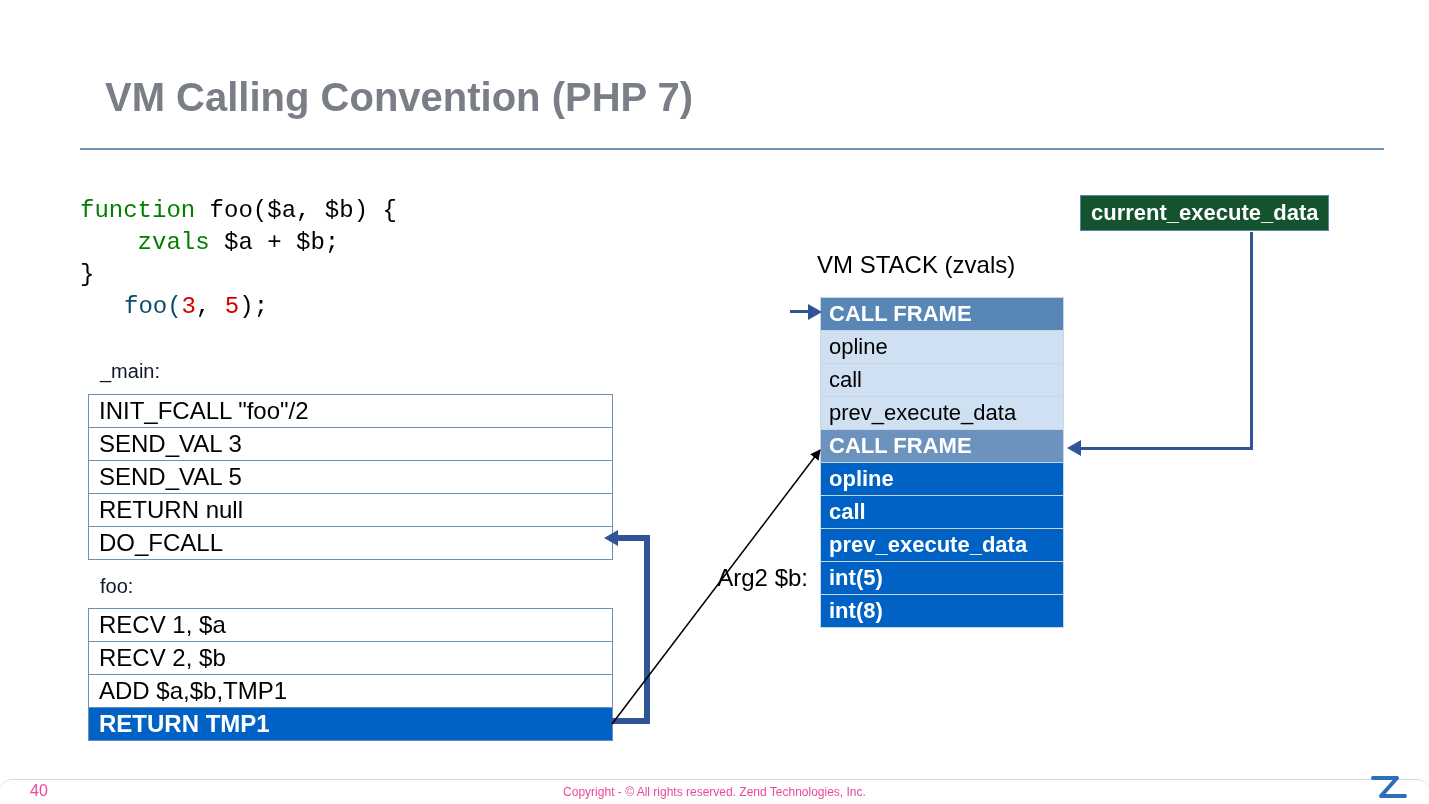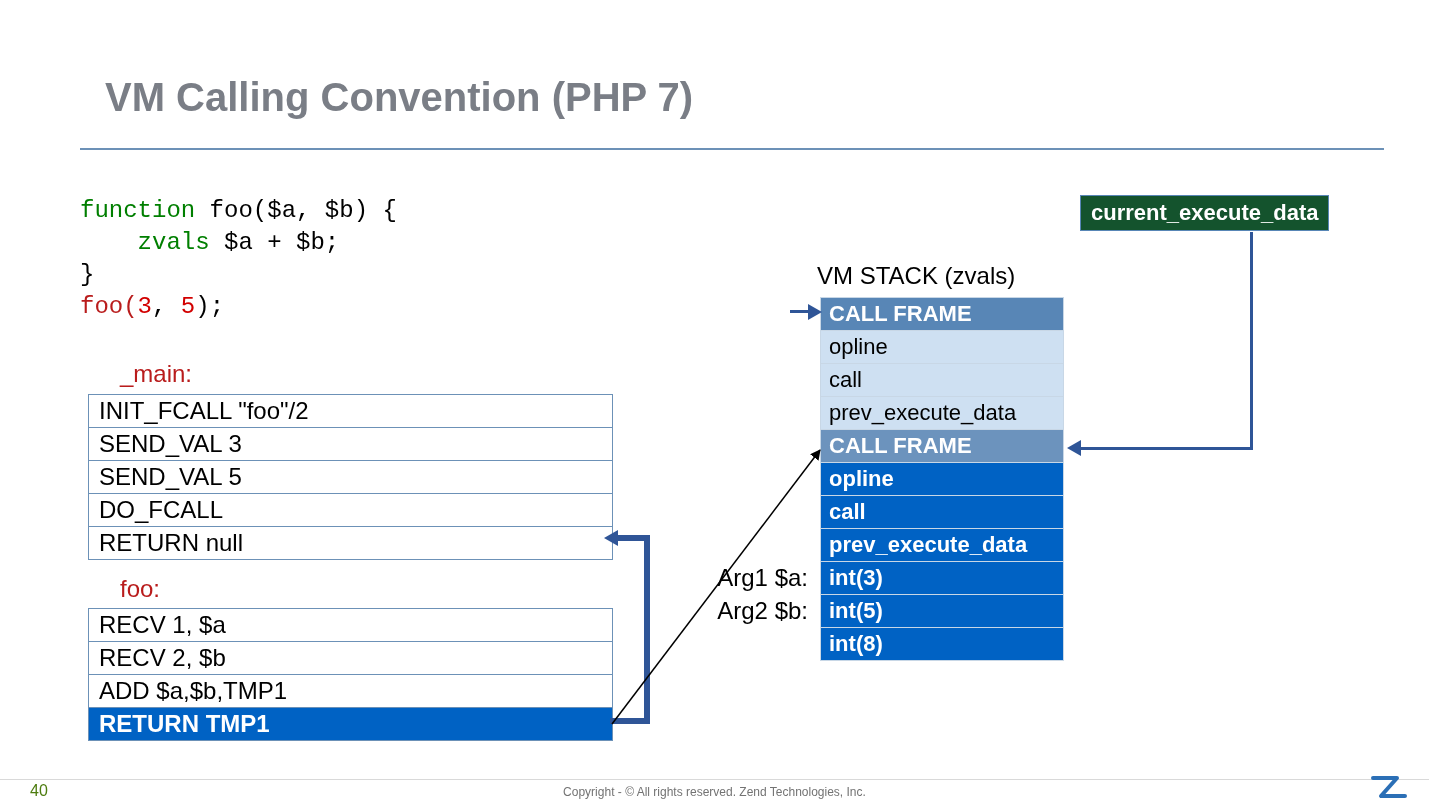--- a/index.html
+++ b/index.html
@@ -34,29 +34,28 @@
     position: absolute;
     left: 80px;
     top: 195px;
     font-family: Consolas, "Courier New", monospace;
     font-size: 24px;
     line-height: 32px;
     white-space: pre;
     color: #000;
   }
   .kw   { color: #007f00; }
-  .call { color: #b91c1c; }
+  .call { color: #0c4a6e; margin-left: 44px; }
   .num  { color: #d20000; }
 
   
   .optable-label {
     position: absolute;
-    font-size: 24px;
-    color: #b91c1c;
-    margin-left: 20px;
+    font-size: 20px;
+    color: #0f172a;
   }
   .optable {
     position: absolute;
     border: 1px solid #6c91b7;
     width: 525px;
     box-sizing: border-box;
     font-size: 24px;
     line-height: 30px;
     color: #000;
   }
@@ -69,21 +68,21 @@
   .row.highlight {
     background: #0062c4;
     color: #fff;
     font-weight: 700;
   }
 
   
   .vmstack-label {
     position: absolute;
     left: 817px;
-    top: 262px;
+    top: 251px;
     font-size: 24px;
     color: #000;
   }
   .stack {
     position: absolute;
     left: 820px;
     top: 298px;
     width: 244px;
     font-size: 22px;
     line-height: 32px;
@@ -158,29 +157,30 @@
   
   .footer {
     position: absolute;
     left: 0;
     right: 0;
     bottom: 0;
     height: 24px;
     border-top: 1px solid #d9d9d9;
     text-align: center;
     font-size: 12px;
-    color: #737373;
+    color: #ec4899;
     line-height: 24px;
+    border-radius: 12px;
   }
   .page-num {
     position: absolute;
     left: 30px;
     bottom: 4px;
     font-size: 16px;
-    color: #4d7c0f;
+    color: #ec4899;
   }
   .logo {
     position: absolute;
     right: 20px;
     bottom: 6px;
   }
 </style>
 </head>
 <body>
 
@@ -190,22 +190,22 @@
 <div class="code"><span class="kw">function</span><span> foo($a, $b) {</span>
 <span>    </span><span class="kw">zvals</span><span> $a + $b;</span>
 <span>}</span>
 <span class="call">foo(</span><span class="num">3</span><span>, </span><span class="num">5</span><span>);</span></div>
 
 <div class="optable-label" style="left:100px; top:360px;">_main:</div>
 <div class="optable" style="left:88px; top:394px;">
   <div class="row">INIT_FCALL  "foo"/2</div>
   <div class="row">SEND_VAL 3</div>
   <div class="row">SEND_VAL 5</div>
+  <div class="row">RETURN null</div>
   <div class="row">DO_FCALL</div>
-  <div class="row">RETURN null</div>
 </div>
 
 <div class="optable-label" style="left:100px; top:575px;">foo:</div>
 <div class="optable" style="left:88px; top:608px;">
   <div class="row">RECV 1, $a</div>
   <div class="row">RECV 2, $b</div>
   <div class="row">ADD $a,$b,TMP1</div>
   <div class="row highlight">RETURN TMP1</div>
 </div>
 
@@ -214,24 +214,20 @@
 <div class="stack">
   <div class="cell hdr-a">CALL FRAME</div>
   <div class="cell body-a">opline</div>
   <div class="cell body-a">call</div>
   <div class="cell body-a">prev_execute_data</div>
   <div class="cell hdr-b">CALL FRAME</div>
   <div class="cell body-b">opline</div>
   <div class="cell body-b">call</div>
   <div class="cell body-b">prev_execute_data</div>
   <div class="cell body-b">
-    <span class="arg-label">Arg1 $a:</span>
-    <span>int(3)</span>
-  </div>
-  <div class="cell body-b">
     <span class="arg-label">Arg2 $b:</span>
     <span>int(5)</span>
   </div>
   <div class="cell body-b">int(8)</div>
 </div>
 
 <div class="ced-box">current_execute_data</div>
 
 <div class="line-v ced-vert"></div>
 <div class="line-h ced-horz"></div>

